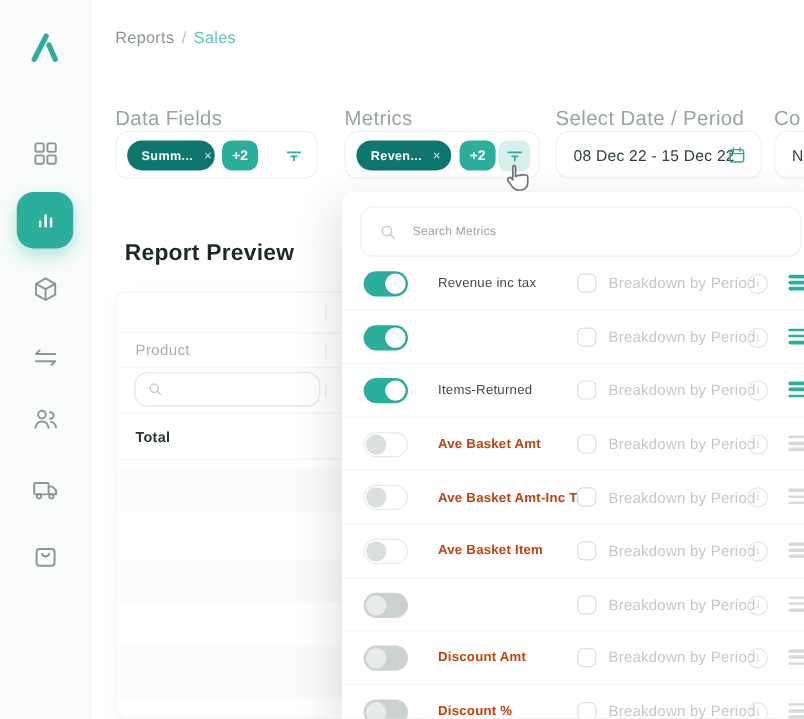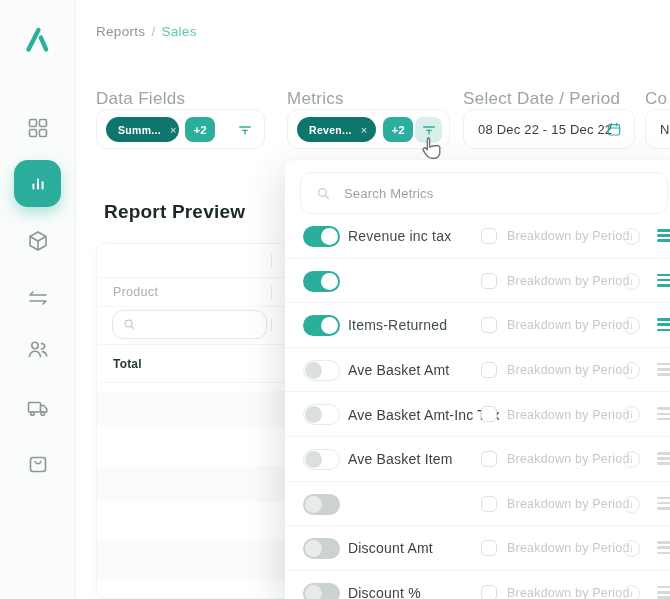--- a/index.html
+++ b/index.html
@@ -44,34 +44,34 @@
   .search-sm svg{width:15px;height:15px;color:#c3caca;}
   .search-sm input{border:none;outline:none;flex:1;min-width:0;font-size:12px;background:transparent;}
   .total{font-size:12px;font-weight:bold;color:#2b3736;letter-spacing:.2px;}
   .stripe{position:absolute;left:0;width:100%;background:#fafbfb;}
   
   .panel{position:absolute;left:285px;top:160px;width:400px;height:439px;background:#fff;
     border-radius:10px 0 0 0;box-shadow:-6px 10px 34px rgba(55,70,68,.16);}
   .search-lg{position:absolute;left:15px;top:12px;width:368px;height:42px;border:1px solid #eef1f1;border-radius:11px;
     box-sizing:border-box;display:flex;align-items:center;padding-left:14px;background:#fff;}
   .search-lg svg{width:17px;height:17px;color:#c7cdcd;margin-right:10px;}
-  .search-lg input{border:none;outline:none;flex:1;min-width:0;font-size:13px;color:#45504f;background:transparent;letter-spacing:.2px;}
+  .search-lg input{border:none;outline:none;flex:1;min-width:0;font-size:10px;color:#45504f;background:transparent;letter-spacing:.2px;}
   .search-lg input::placeholder{color:#9aa3a2;}
   .mrow{position:absolute;left:0;width:100%;height:44.6px;border-bottom:1px solid #f4f6f6;box-sizing:border-box;}
   .toggle{position:absolute;left:18px;top:12px;width:37px;height:21px;border-radius:11px;box-sizing:border-box;cursor:pointer;}
   .toggle .knob{position:absolute;top:2px;width:17px;height:17px;border-radius:50%;}
   .toggle.on{background:#2bae9c;}
   .toggle.on .knob{right:2px;background:#fff;}
   .toggle.off-light{background:#fff;border:1.5px solid #e7eaea;}
   .toggle.off-light .knob{left:1px;top:1px;background:#dcdfdf;}
   .toggle.off-dark{background:#ccd1d1;}
   .toggle.off-dark .knob{left:2px;background:#e9ebeb;}
-  .mlabel{position:absolute;left:63px;top:0;height:44.6px;display:flex;align-items:center;font-size:14px;letter-spacing:.2px;}
+  .mlabel{position:absolute;left:80px;top:0;height:44.6px;display:flex;align-items:center;font-size:11px;letter-spacing:.2px;}
   .mlabel.en{color:#414d4c;}
-  .mlabel.dis{color:#404040;}
+  .mlabel.dis{color:#c2410c;font-weight:bold;}
   .cbox{position:absolute;left:196px;top:14px;width:16px;height:16px;border:1.5px solid #dbdfdf;border-radius:5px;box-sizing:border-box;cursor:pointer;background:#fff;}
   .blabel{position:absolute;left:222px;top:0;height:44.6px;display:flex;align-items:center;font-size:12.5px;color:#c3c9c9;letter-spacing:.2px;}
   .info{position:absolute;left:338px;top:14px;width:17px;height:17px;border:1.4px solid #e3e6e6;border-radius:50%;
     box-sizing:border-box;color:#ccd2d2;font-size:10px;display:flex;align-items:center;justify-content:center;font-family:"Liberation Serif",serif;}
   .drag{position:absolute;left:372px;top:15px;width:18px;}
   .drag i{display:block;width:18px;height:2.6px;border-radius:2px;margin-bottom:2.6px;}
   .drag.en i{background:#2bae9c;}
   .drag.dis i{background:#d6dada;}
   
   .cursor{position:absolute;left:419px;top:136px;width:26px;height:26px;z-index:50;pointer-events:none;}

